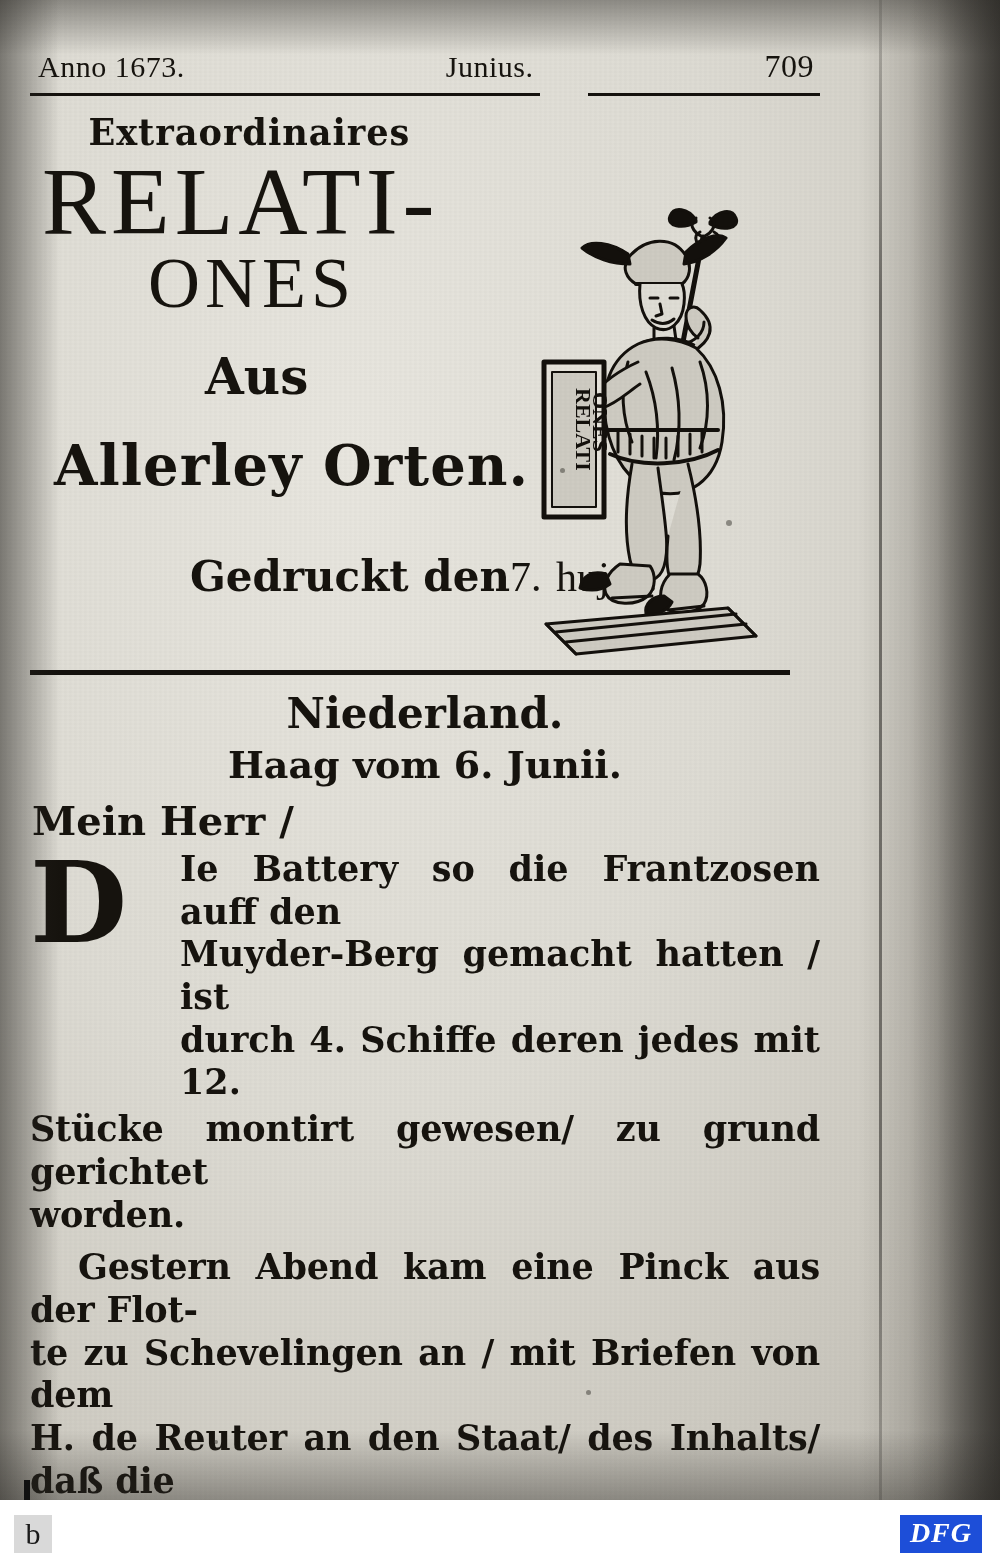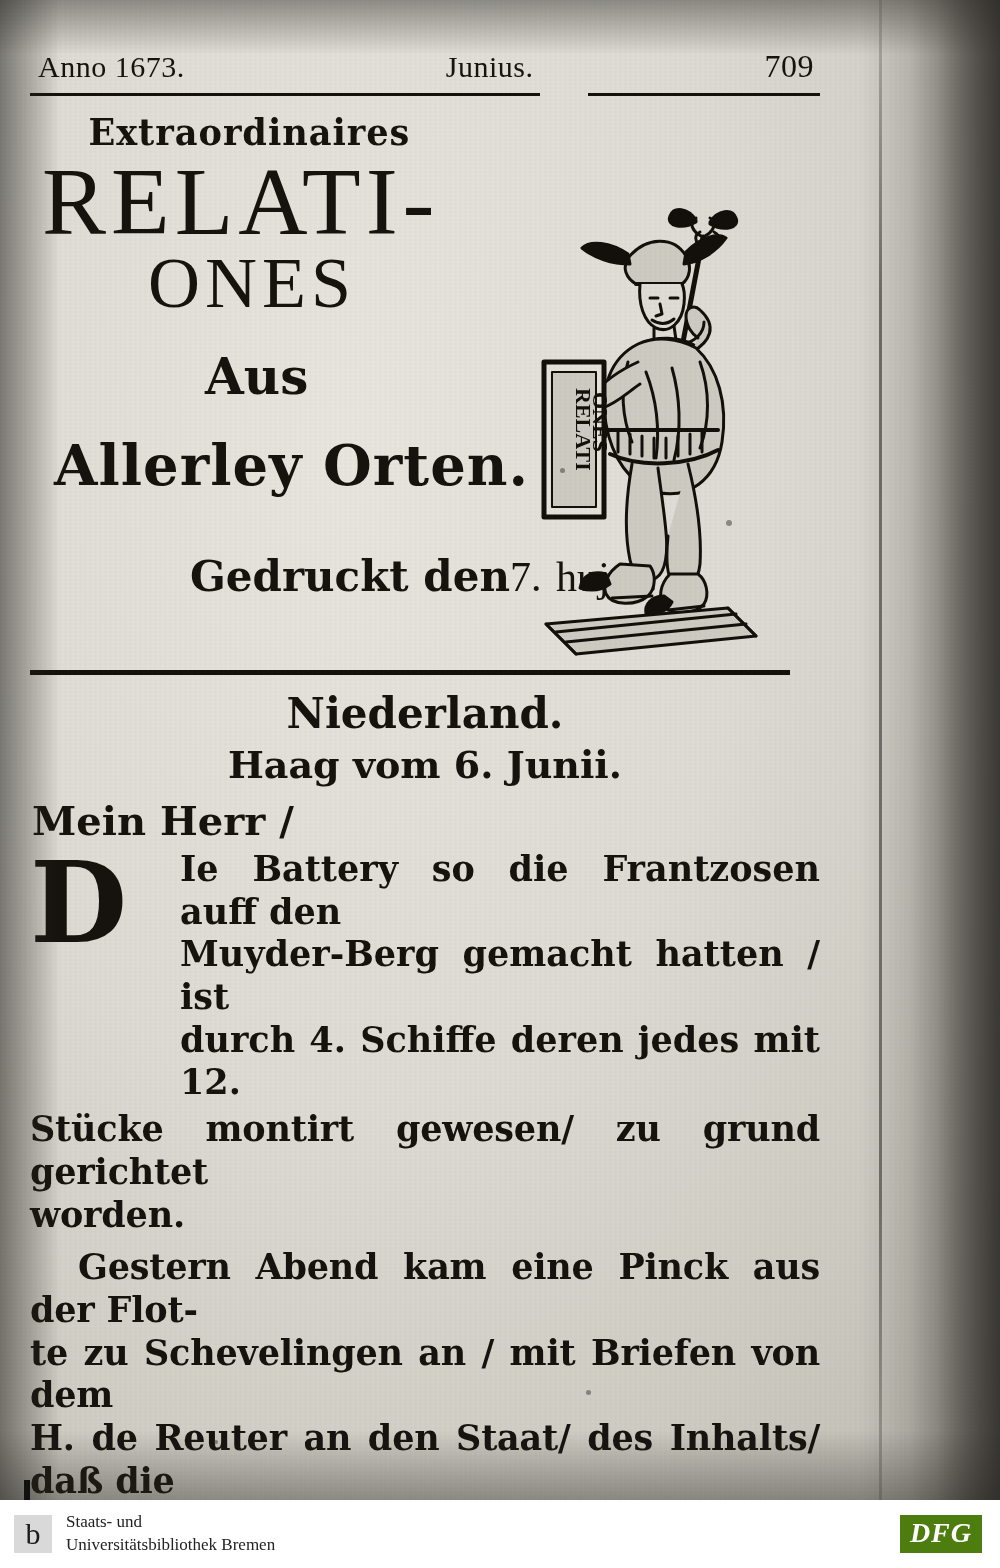--- a/index.html
+++ b/index.html
@@ -217,21 +217,21 @@
   }
   #footer-text {
     margin-left: 14px;
     font-size: 17px;
     color: #222;
     line-height: 1.35;
   }
   #footer-dfg {
     margin-left: auto;
     margin-right: 18px;
-    background: #4d7c0f;
+    background: #1d4ed8;
     color: #fff;
     font-family: "Liberation Serif", serif;
     font-weight: 700;
     font-style: italic;
     font-size: 28px;
     letter-spacing: 1px;
     padding: 2px 10px 4px 10px;
   }
   
   #footer-tick {
@@ -369,18 +369,14 @@
   <div id="grain"></div>
   <div id="gutter"></div>
   <div id="gutter-line"></div>
   <div id="vignette"></div>
 </div>
 
 <div id="footer-tick"></div>
 
 <div id="footer-bar">
   <div id="footer-logo">b</div>
-  <div id="footer-text">
-    <div>Staats- und</div>
-    <div>Universitätsbibliothek Bremen</div>
-  </div>
   <div id="footer-dfg">DFG</div>
 </div>
 
 </body></html>

